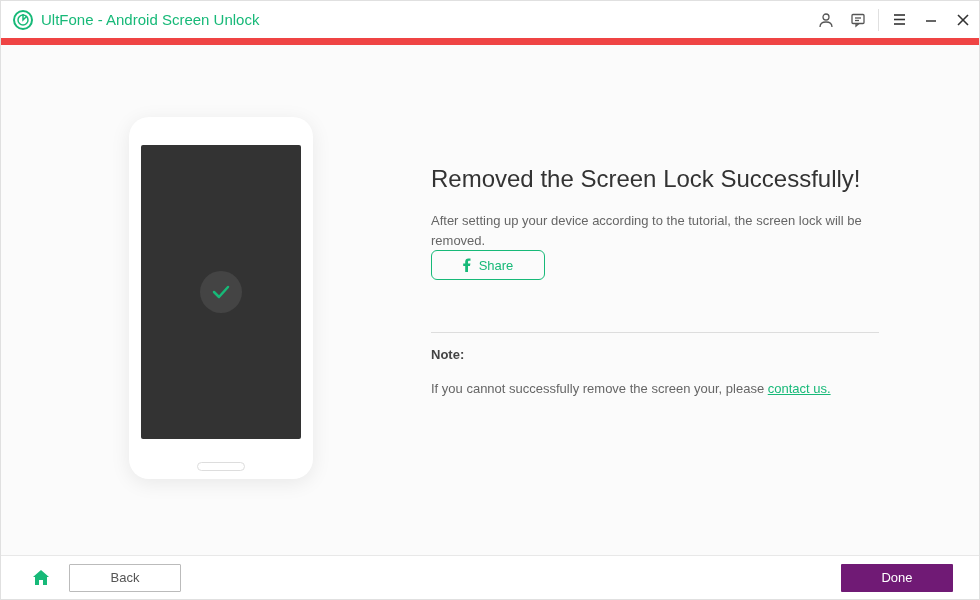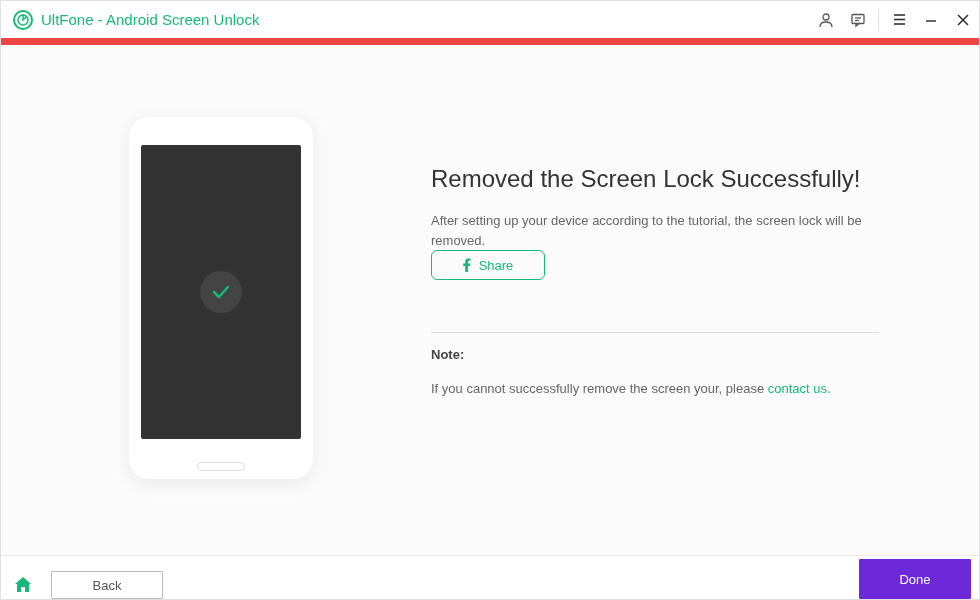--- a/index.html
+++ b/index.html
@@ -155,30 +155,31 @@
       font-weight: 700;
       color: #444;
       margin-bottom: 19px;
     }
     .note-text {
       font-size: 13px;
       color: #666;
     }
     .note-link {
       color: #17b978;
+      text-decoration: underline;
       cursor: pointer;
     }
     
     .footer {
       height: 44px;
       background: #fff;
       border-top: 1px solid #e8e8e8;
       display: flex;
-      align-items: flex-end;
-      padding: 0 8px;
+      align-items: center;
+      padding: 0 26px;
     }
     .home-icon {
       width: 28px;
       height: 28px;
       display: flex;
       align-items: center;
       justify-content: center;
       cursor: pointer;
       color: #17b978;
       margin-right: 14px;
@@ -191,22 +192,22 @@
       color: #555;
       font-size: 13px;
       border-radius: 1px;
       cursor: pointer;
     }
     .footer-spacer {
       flex: 1;
     }
     .btn-primary {
       width: 112px;
-      height: 40px;
-      background: #6d28d9;
+      height: 28px;
+      background: #701a75;
       border: none;
       color: #fff;
       font-size: 13px;
       border-radius: 1px;
       cursor: pointer;
     }
   </style>
 </head>
 <body>
 

